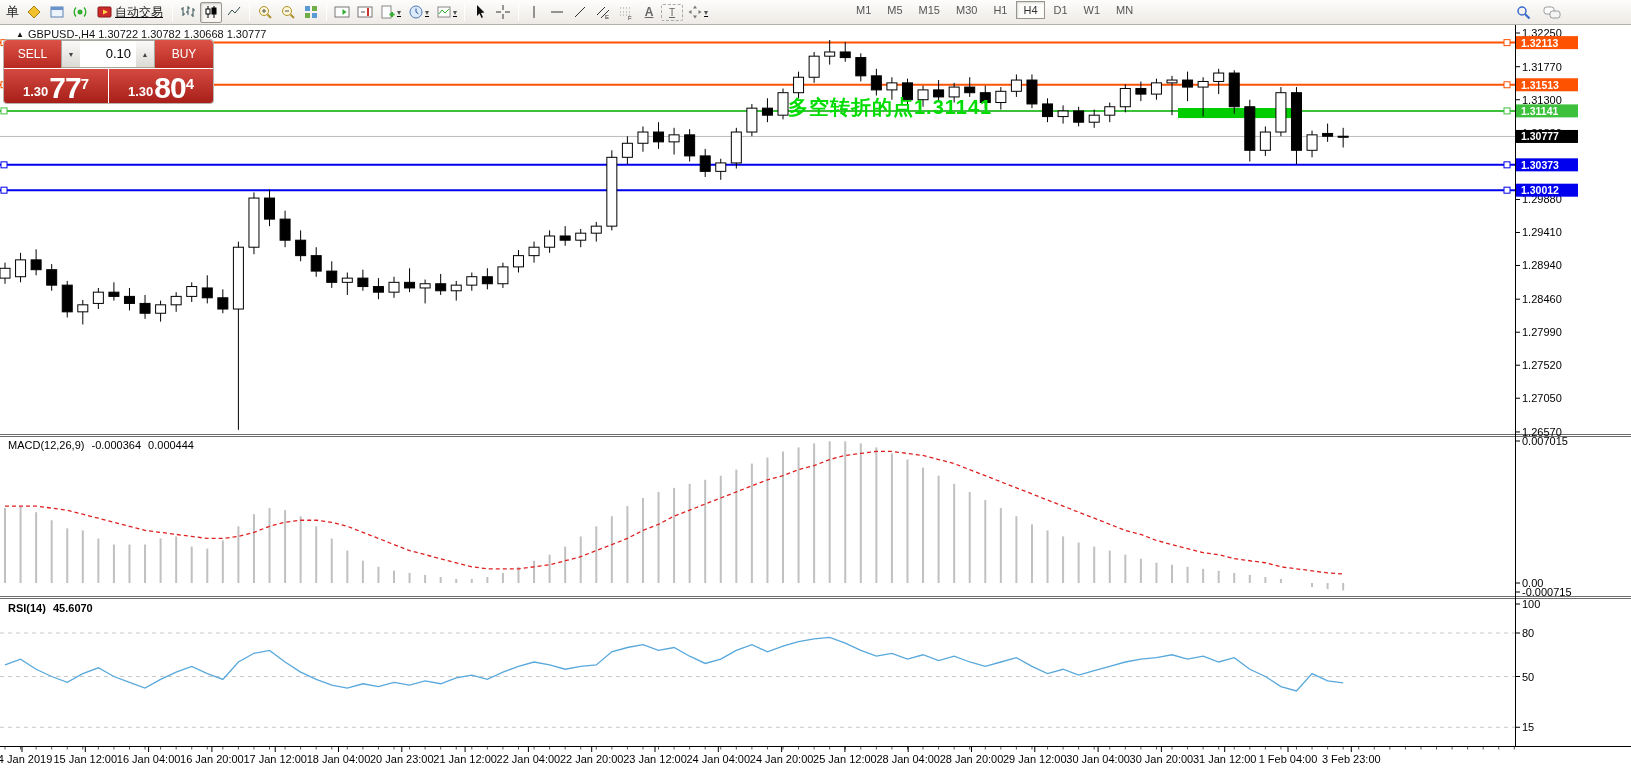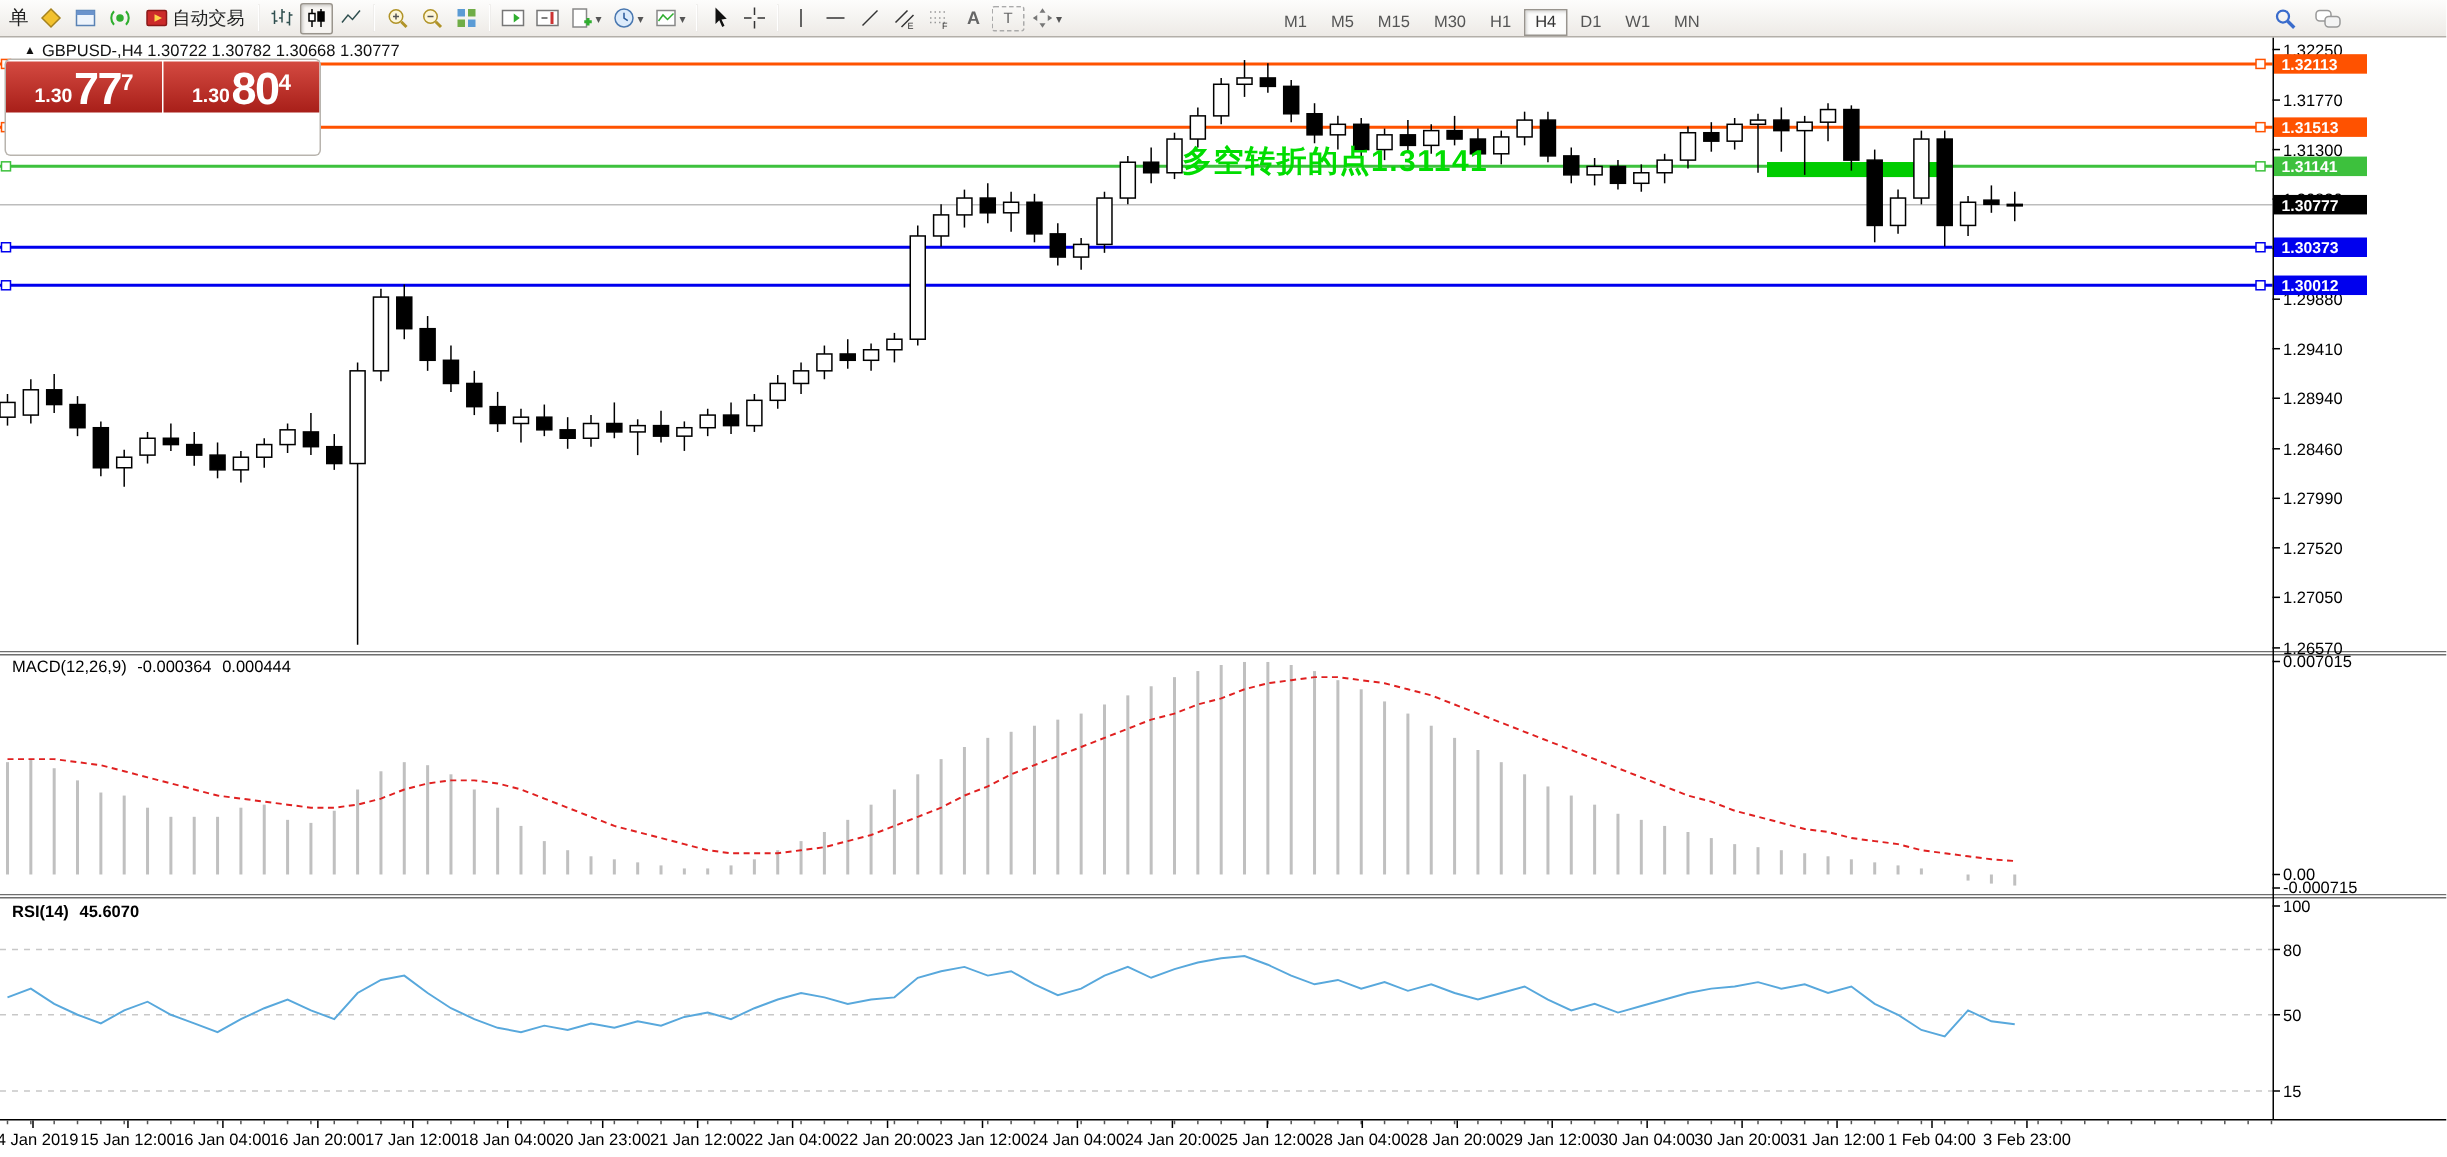--- a/index.html
+++ b/index.html
@@ -10,27 +10,27 @@
 
 .toolbar {
   position: absolute; top: 0; left: 0; width: 1631px; height: 25px; z-index: 10;
   display: flex; align-items: center; gap: 1px; padding: 0 3px;
   background: linear-gradient(#fdfdfc, #edeae6);
   border-bottom: 1px solid #b3afa9;
 }
 .tb-text { font-size: 13px; color: #222; padding: 0 3px; }
 .tb-btn {
   height: 21px; min-width: 22px; display: flex; align-items: center; justify-content: center;
-  border: 1px solid transparent; border-radius: 2px; background: transparent;
+  border: 1px solid transparent; border-radius: 2px; background: transparent; text-decoration: underline;
 }
 .tb-btn.active { border: 1px solid #9a958d; background: #f7f5f2; box-shadow: inset 1px 1px 2px rgba(0,0,0,.18); }
 .tb-sep { width: 1px; height: 18px; background: #c6c2bc; border-right: 1px solid #fff; margin: 0 3px; }
 .tb-label { font-size: 12px; color: #222; margin-left: 2px; }
 .dd { font-size: 8px; color: #555; margin-left: 1px; }
-.tf-group { position: absolute; left: 848px; top: 1px; display: flex; align-items: flex-end; height: 23px; }
+.tf-group { position: absolute; left: 848px; top: 1px; display: flex; align-items: flex-start; height: 23px; }
 .tf-btn {
   font-size: 11px; color: #555; background: transparent; border: 1px solid transparent;
   padding: 2px 6px; margin: 0 1px; font-family: "Liberation Sans", sans-serif;
 }
 .tf-btn.active { border: 1px solid #98948e; background: #fcfcfb; box-shadow: inset 1px 1px 2px rgba(0,0,0,.15); color: #333; }
 .tb-right { position: absolute; top: 1px; left: 1512px; display: flex; align-items: center; height: 23px; gap: 8px; }
 
 .symbol-line { position: absolute; left: 16px; top: 28px; z-index: 5; font-size: 11px; color: #111; white-space: nowrap; }
 .symbol-line .tri { font-size: 8px; margin-right: 4px; vertical-align: 1px; }
 
@@ -751,20 +751,29 @@
     </span>
   </span>
 </div>
 
 <div class="symbol-line">
   <span class="tri">▲</span><span>GBPUSD-,H4</span>
   <span>1.30722 1.30782 1.30668 1.30777</span>
 </div>
 
 <div class="trade-panel">
+  <div class="tp-top">
+    <button class="tp-btn tp-sell">SELL</button>
+    <span class="tp-vol">
+      <button class="tp-spin">▼</button>
+      <span class="tp-vol-val">0.10</span>
+      <button class="tp-spin">▲</button>
+    </span>
+    <button class="tp-btn tp-buy">BUY</button>
+  </div>
   <div class="tp-bottom">
     <div class="tp-price">
       <span class="small">1.30</span>
       <span class="big">77</span>
       <span class="sup">7</span>
     </div>
     <div class="tp-price">
       <span class="small">1.30</span>
       <span class="big">80</span>
       <span class="sup">4</span>

